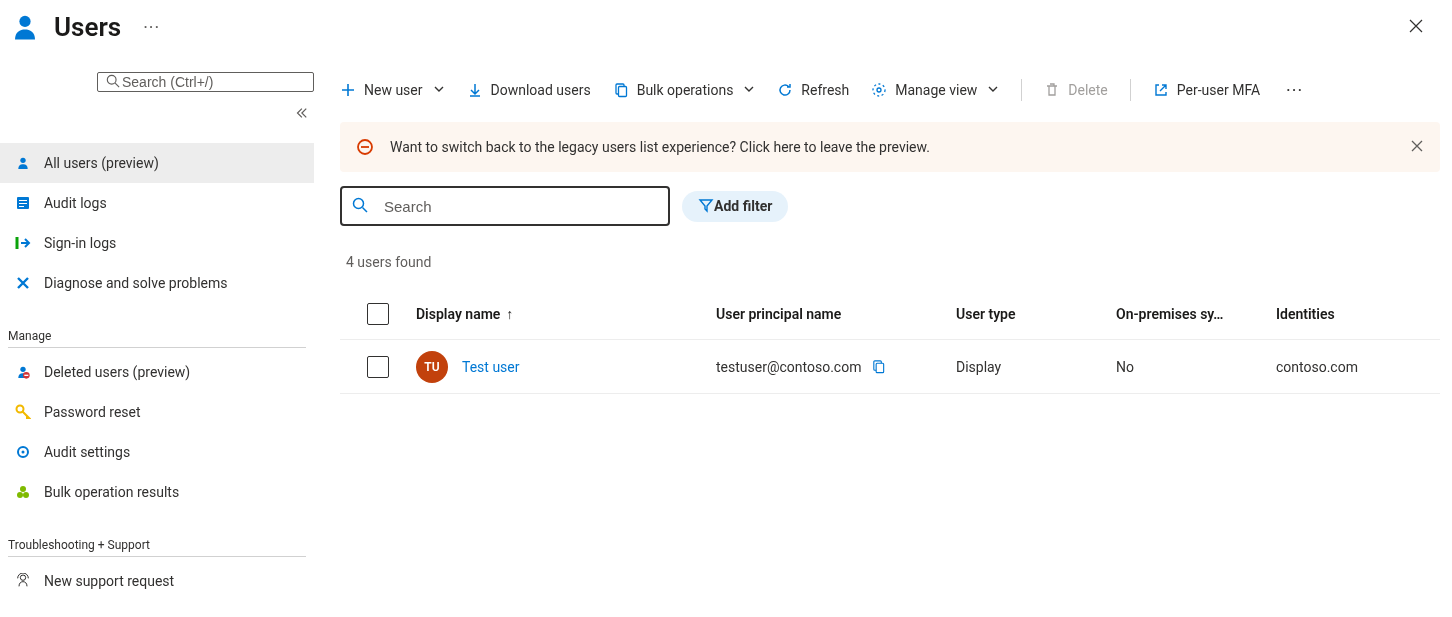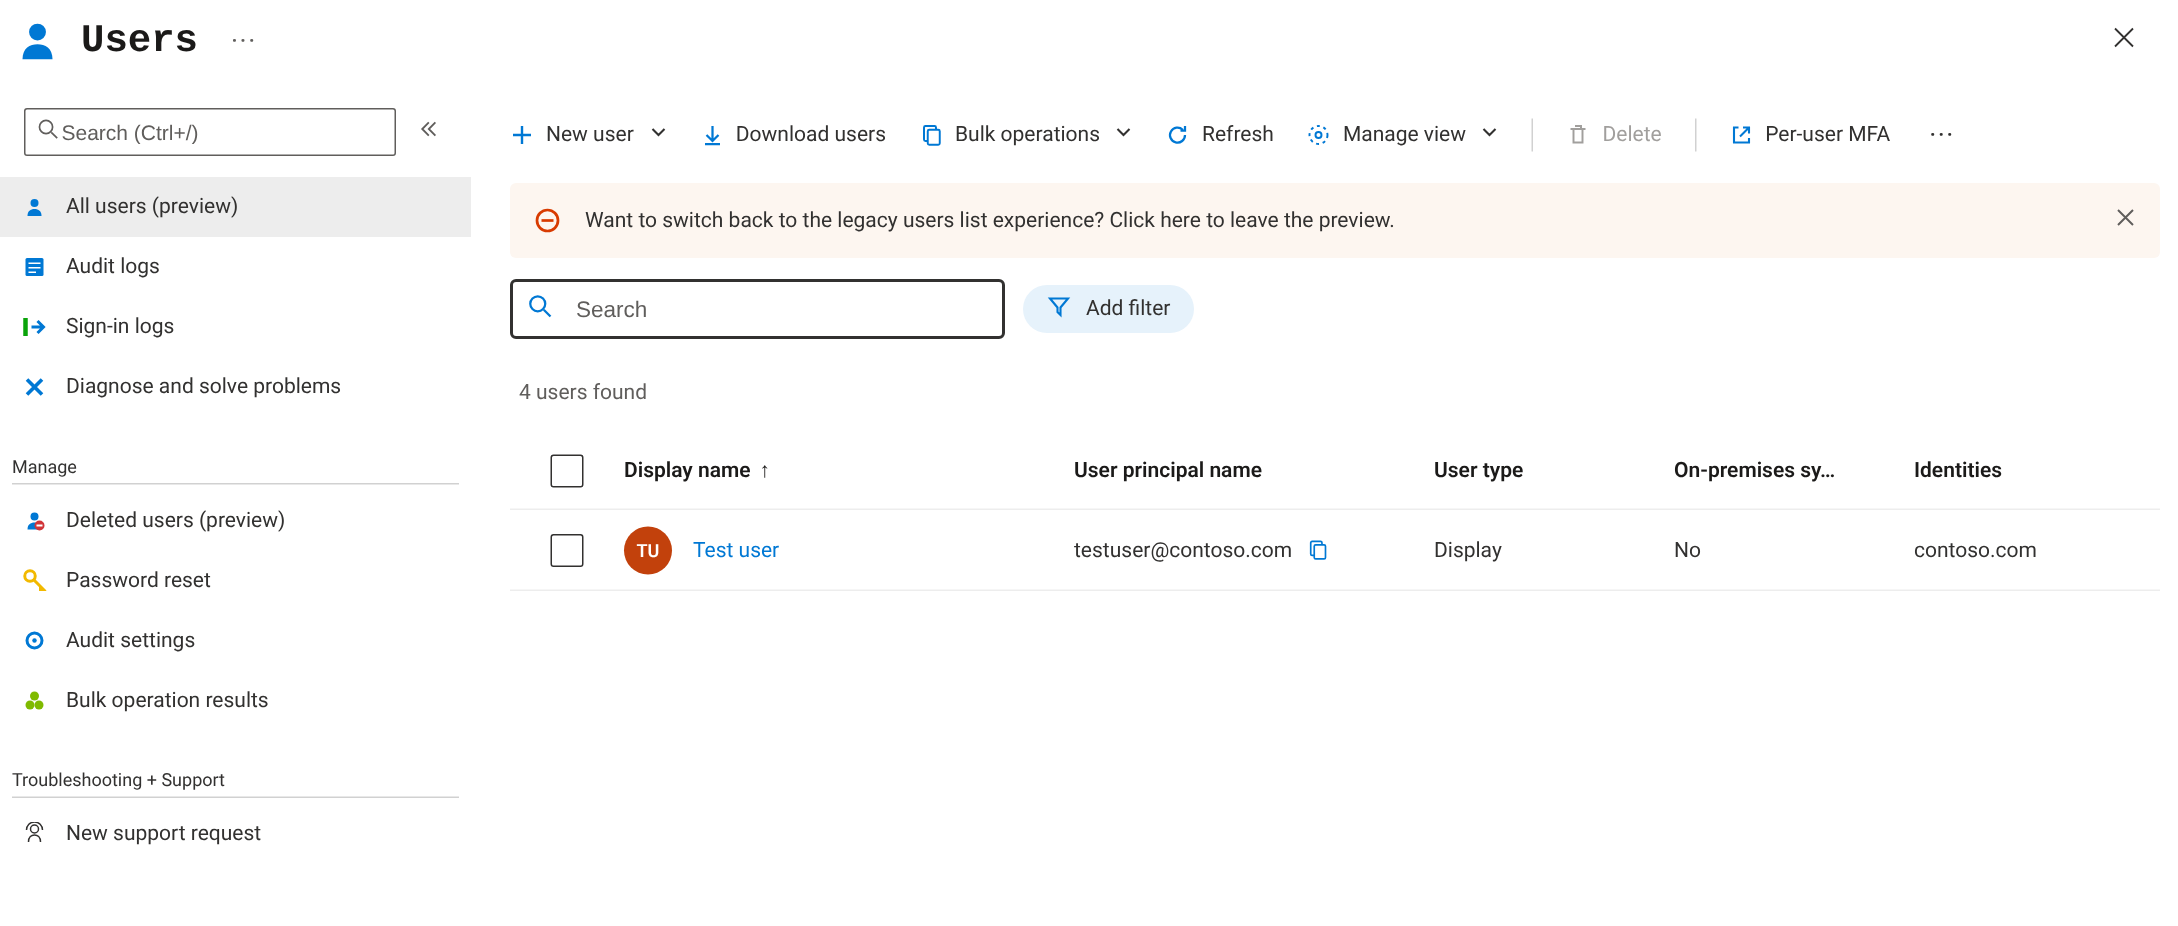--- a/index.html
+++ b/index.html
@@ -23,21 +23,20 @@
     height: 34px;
     margin-right: 12px;
     display: flex;
     align-items: center;
     justify-content: center;
   }
   .page-title {
     font-size: 26px;
     font-weight: 600;
     color: #1b1a19;
-    font-family: Liberation Mono, monospace;
   }
   .dots-icon {
     margin-left: 22px;
     color: #605e5c;
     font-size: 18px;
     letter-spacing: 1px;
     cursor: pointer;
   }
   .header-close {
     margin-left: auto;
@@ -49,23 +48,24 @@
     display: flex;
     height: calc(100% - 56px);
   }
   .sidebar {
     width: 314px;
     flex-shrink: 0;
     padding-top: 18px;
   }
   .search-row {
     display: flex;
-    align-items: center;
-    padding: 0 16px;
+    align-items: flex-end;
+    padding: 0 0;
     gap: 8px;
+    flex-direction: column;
   }
   .search-box {
     flex: 1;
     height: 32px;
     border: 1px solid #605e5c;
     border-radius: 2px;
     display: flex;
     align-items: center;
     padding: 0 8px;
   }
@@ -185,26 +185,26 @@
     outline: none;
     flex: 1;
     font-size: 15px;
     color: #323130;
     background: transparent;
   }
   .main-search input::placeholder { color: #605e5c; }
   .filter-pill {
     display: flex;
     align-items: center;
-    gap: 10px;
     padding: 6px 16px;
     background: #e6f2fb;
     border-radius: 18px;
     color: #323130;
     cursor: pointer;
+    font-weight: bold;
   }
   .count-line {
     margin-top: 28px;
     margin-left: 6px;
     color: #605e5c;
   }
   .grid { margin-top: 18px; }
   .grid-header, .grid-row {
     display: grid;
     grid-template-columns: 76px 300px 240px 160px 160px 1fr;

